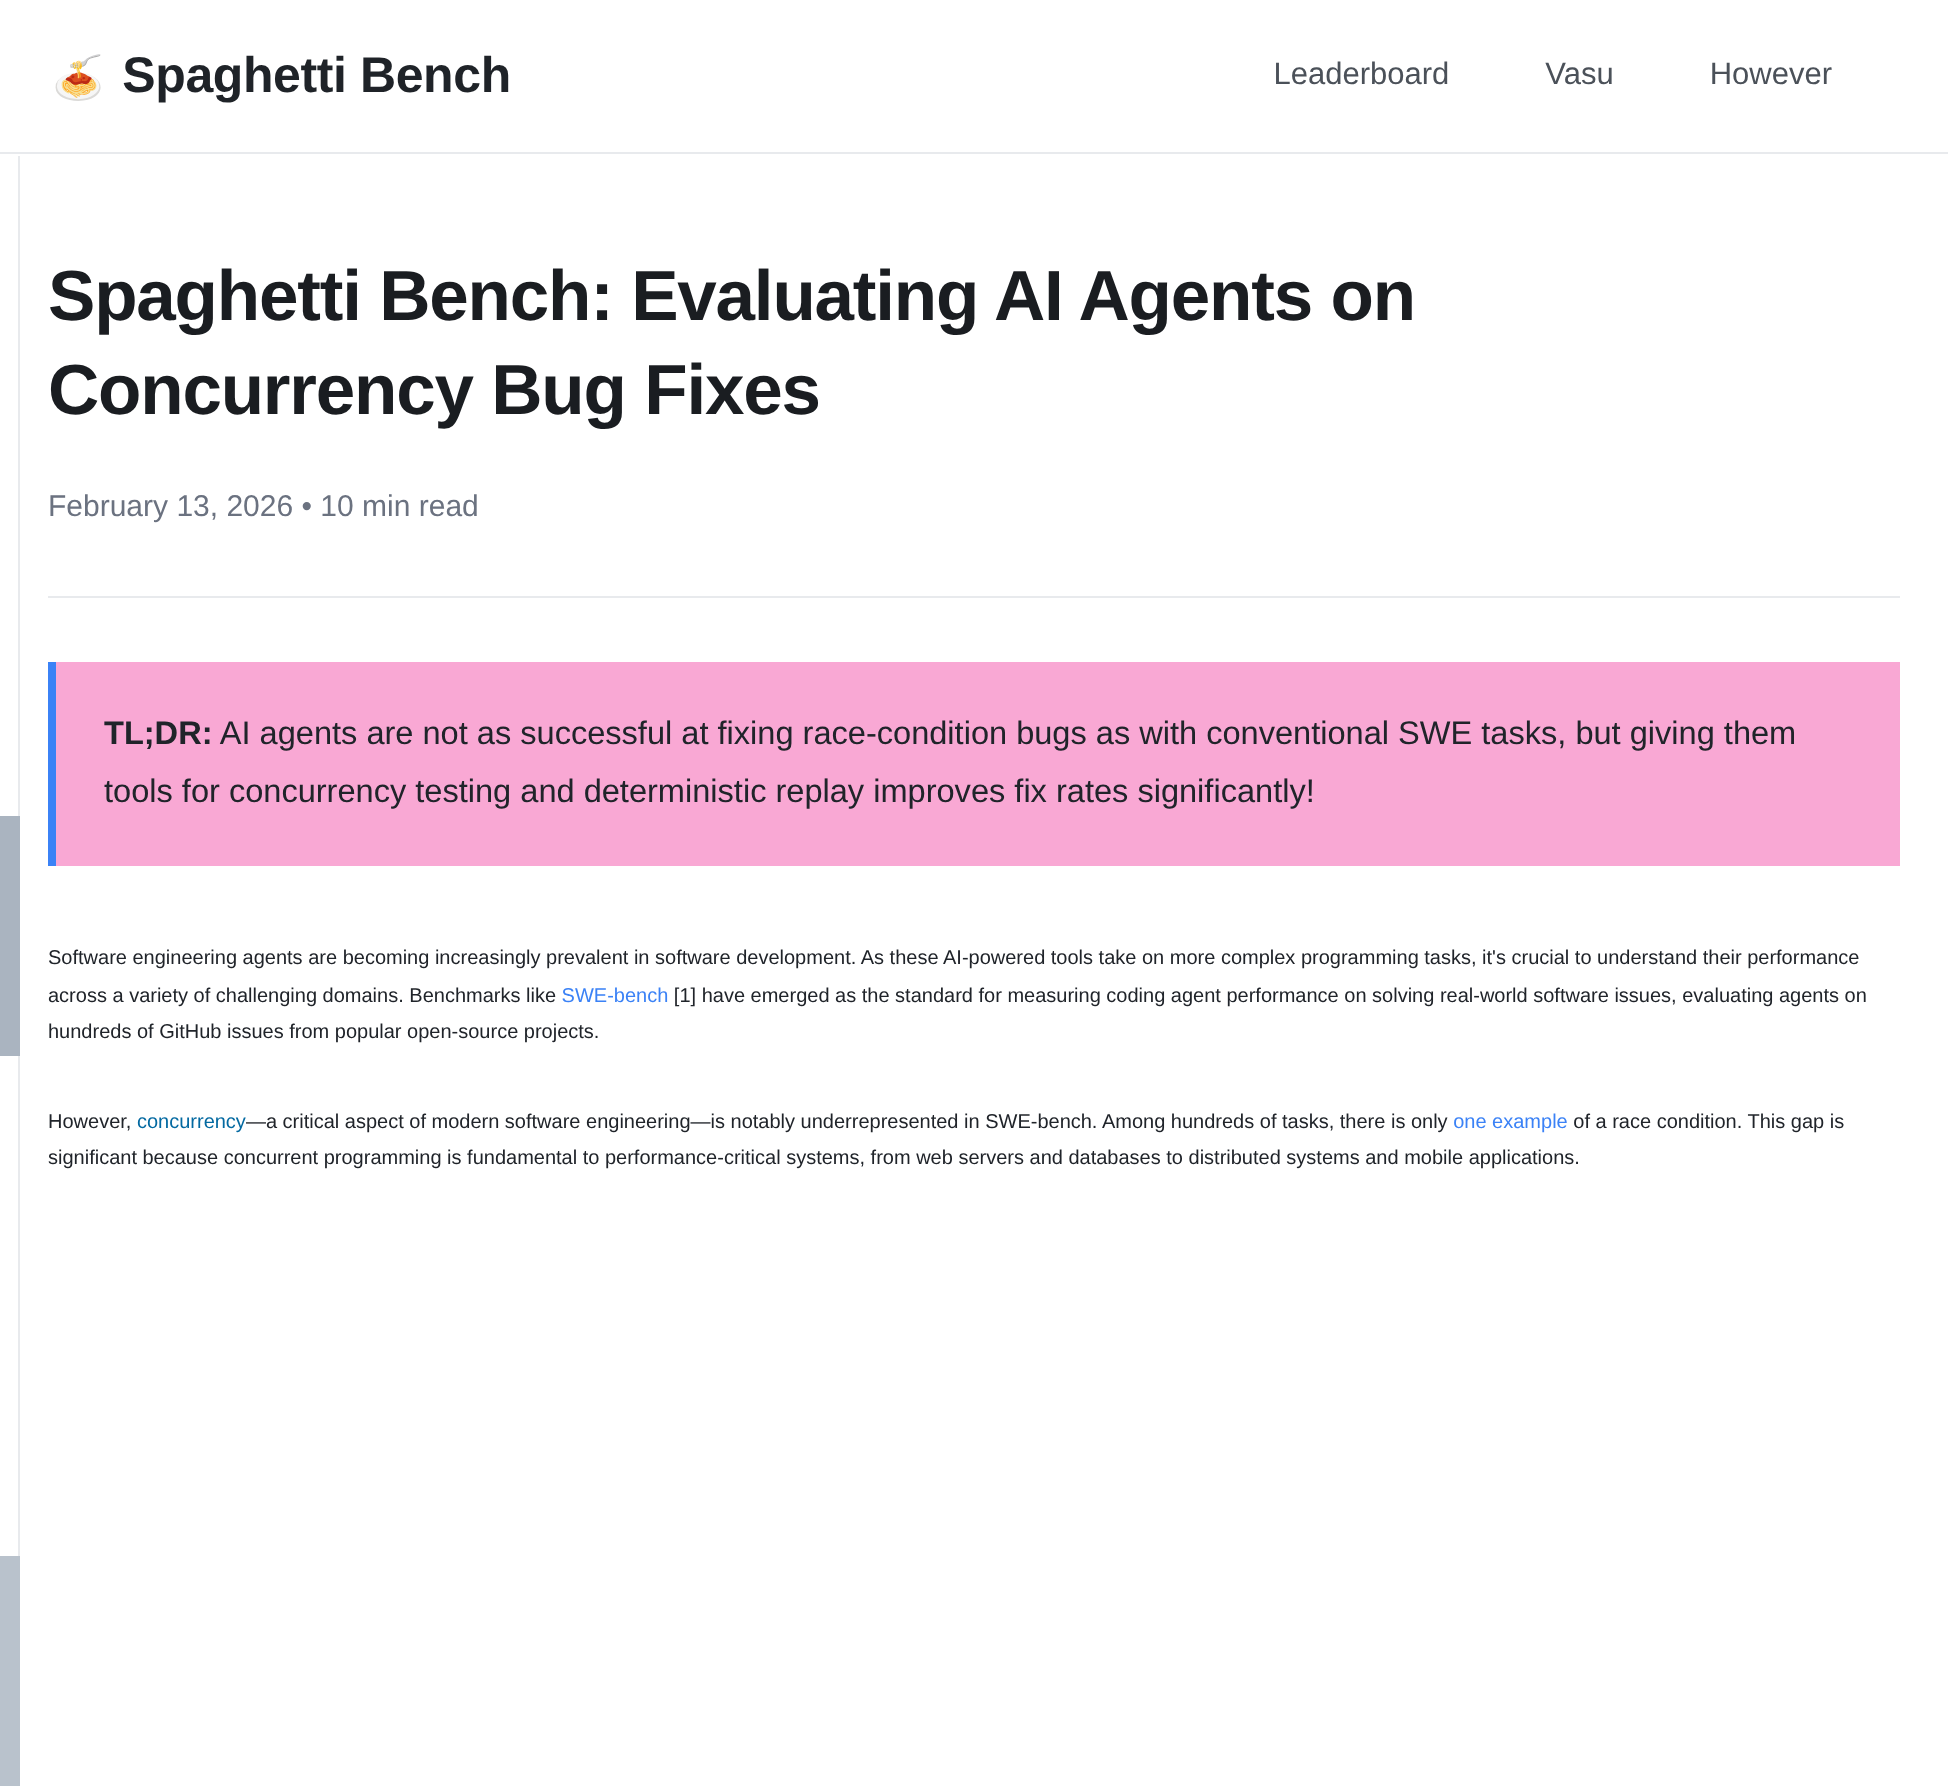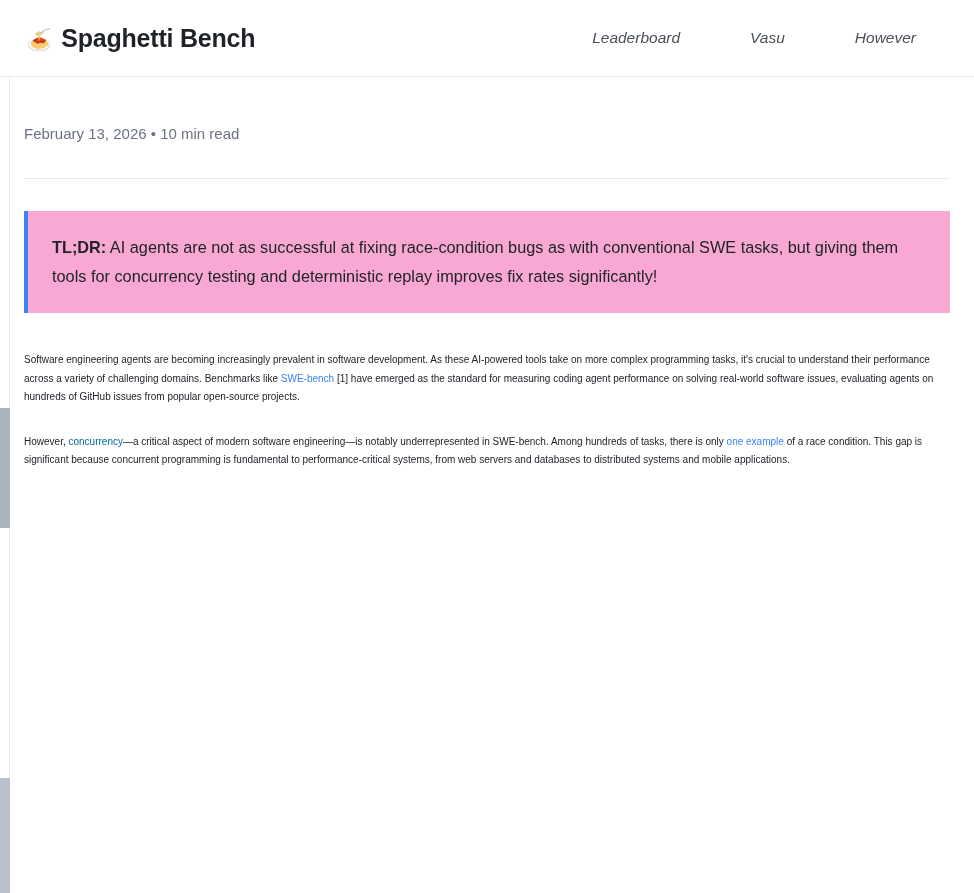--- a/index.html
+++ b/index.html
@@ -41,23 +41,22 @@
   }
   .brand-name {
     font-size: 25px;
     font-weight: bold;
     letter-spacing: -0.2px;
   }
   .nav {
     margin-left: auto;
     display: flex;
     align-items: center;
-    gap: 70px;
+    gap: 48px;
     padding-right: 32px;
-    font-style: italic;
   }
   .nav a {
     font-size: 15.5px;
     color: #4b5159;
     text-decoration: none;
   }
 
   
   .left-rail {
     position: absolute;
@@ -151,20 +150,21 @@
   </nav>
 </header>
 
 <div class="left-rail">
   <div class="rail-seg a"></div>
   <div class="rail-seg b"></div>
 </div>
 
 <main class="article">
   <div class="article-inner">
+    <h1 class="title">Spaghetti Bench: Evaluating AI Agents on Concurrency Bug Fixes</h1>
 
 
     <div class="meta">February 13, 2026 • 10 min read</div>
 
     <hr class="rule">
 
     <div class="callout">
       <p>
         <b>TL;DR:</b><span> AI agents are not as successful at fixing race-condition bugs as with conventional SWE tasks, but giving them tools for concurrency testing and deterministic replay improves fix rates significantly!</span>
       </p>

